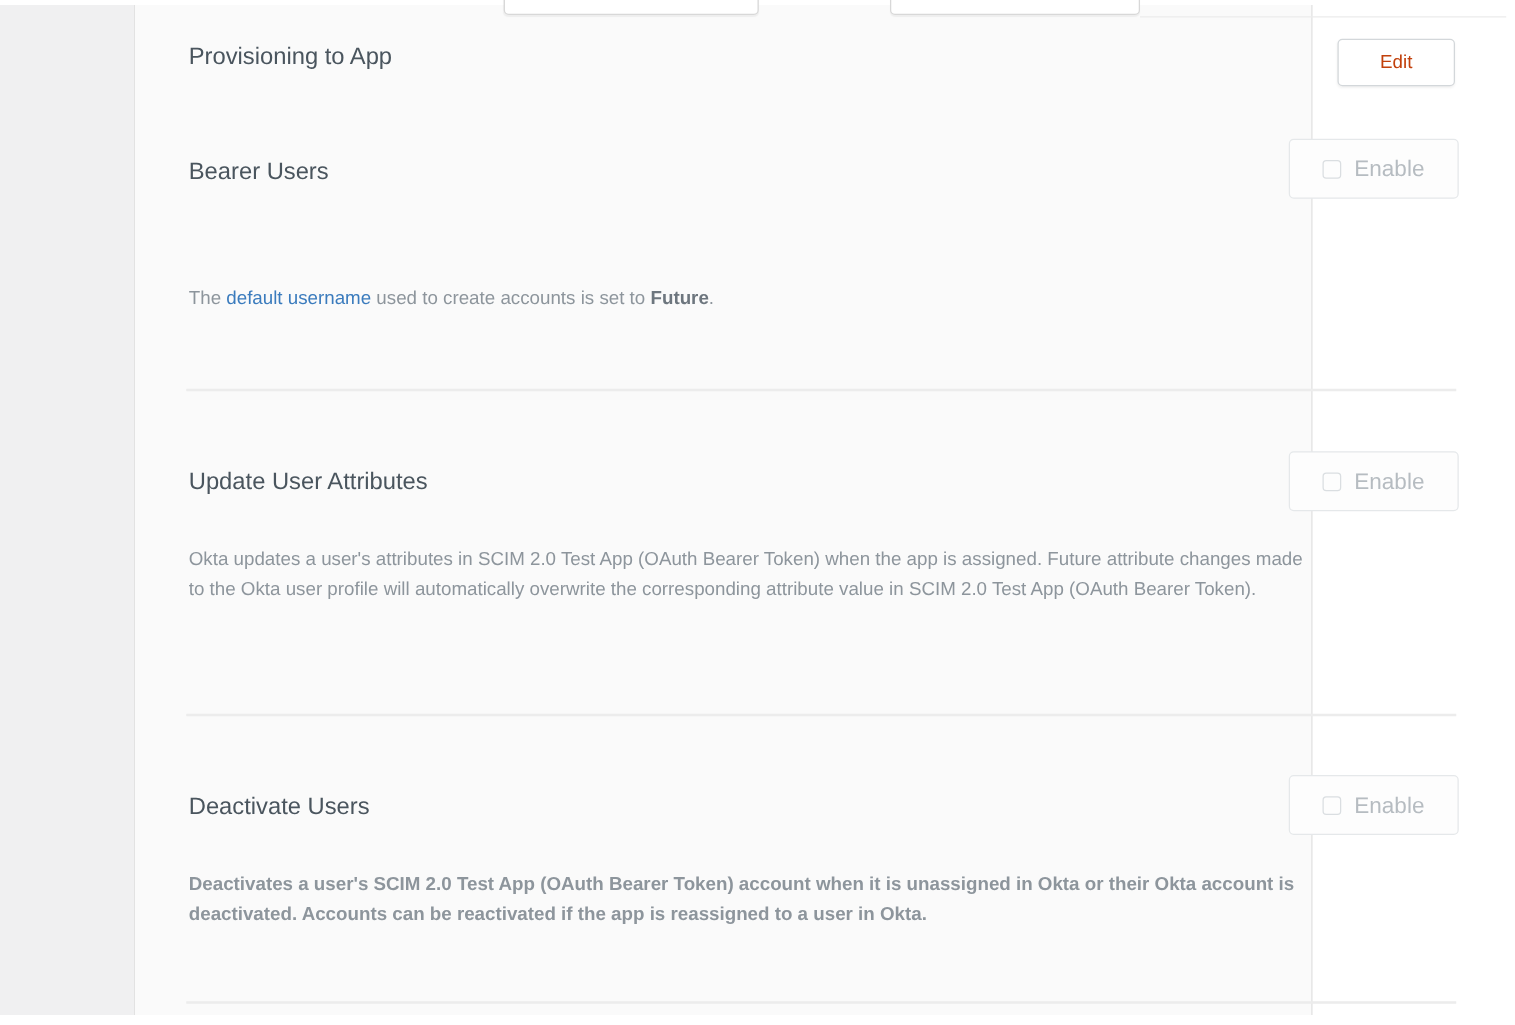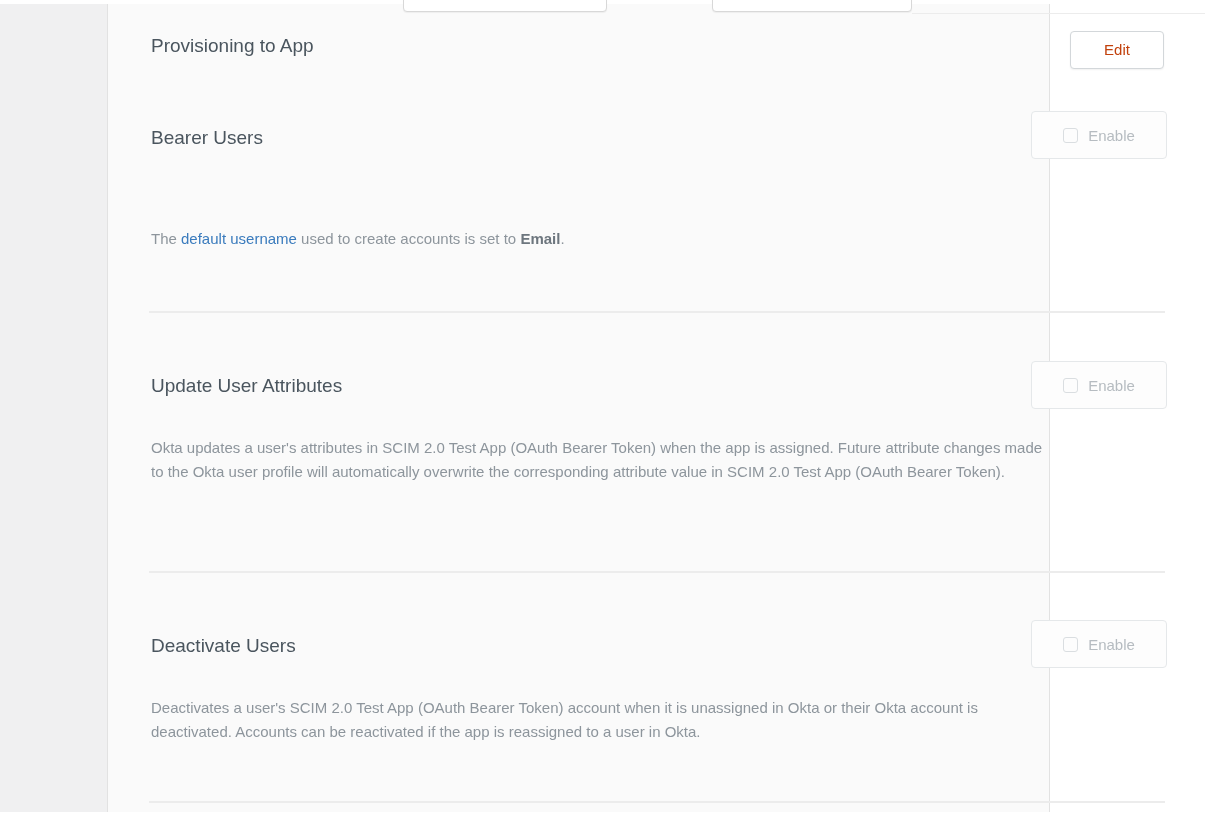--- a/index.html
+++ b/index.html
@@ -52,21 +52,21 @@
   .enable-btn {
     position:absolute; left:923px; width:136px; height:48px;
     background:#fdfdfd; border:1px solid #e5e8ea; border-radius:4px;
     display:flex; align-items:center; justify-content:center;
     cursor:default;
   }
   .enable-btn .cb {
     width:15px; height:15px; margin-right:10px;
     background:#fdfdfd; border:1px solid #dadee1; border-radius:3px;
   }
-  .enable-btn .lbl { font-size:15px; color:#b6bcc1; }
+  .enable-btn .lbl { font-size:18px; color:#b6bcc1; }
 
   .desc {
     position:absolute; left:43px; max-width:950px;
     font-size:15px; line-height:24px; color:#8d959c;
   }
   .desc a { color:#3a7bbd; text-decoration:none; cursor:pointer; }
   .desc b { color:#6d767e; font-weight:bold; }
 
   .divider {
     position:absolute; left:41px; width:1016px; height:2px;
@@ -74,21 +74,21 @@
   }
 
   
   #sec1-title { top:123px; }  #sec1-enable { top:107px; }
   #sec1-desc1 { top:187px; }  #sec1-desc2 { top:223px; }
   #div1 { top:307px; }
   #sec2-title { top:371px; }  #sec2-enable { top:357px; }
   #sec2-desc  { top:432px; }
   #div2 { top:567px; }
   #sec3-title { top:631px; }  #sec3-enable { top:616px; }
-  #sec3-desc  { top:692px; }
+  #sec3-desc  { top:692px;font-weight:bold; }
   #div3 { top:797px; }
 </style>
 </head>
 <body>
 
 <div class="sidebar"></div>
 
 <div class="panel">
 
   <div class="top-field f1"></div>
@@ -96,21 +96,21 @@
   <div class="top-line"></div>
 
   <div class="page-title">Provisioning to App</div>
   <button class="edit-btn">Edit</button>
 
   <div class="section-title" id="sec1-title">Bearer Users</div>
   <div class="enable-btn" id="sec1-enable">
     <span class="cb"></span>
     <span class="lbl">Enable</span>
   </div>
-  <p class="desc" id="sec1-desc2"><span>The </span><a>default username</a><span> used to create accounts is set to </span><b>Email</b><span>.</span></p>
+  <p class="desc" id="sec1-desc2"><span>The </span><a>default username</a><span> used to create accounts is set to </span><b>Future</b><span>.</span></p>
 
   <div class="divider" id="div1"></div>
 
   <div class="section-title" id="sec2-title">Update User Attributes</div>
   <div class="enable-btn" id="sec2-enable">
     <span class="cb"></span>
     <span class="lbl">Enable</span>
   </div>
   <p class="desc" id="sec2-desc">Okta updates a user's attributes in SCIM 2.0 Test App (OAuth Bearer Token) when the app is assigned. Future attribute changes made to the Okta user profile will automatically overwrite the corresponding attribute value in SCIM 2.0 Test App (OAuth Bearer Token).</p>
 

